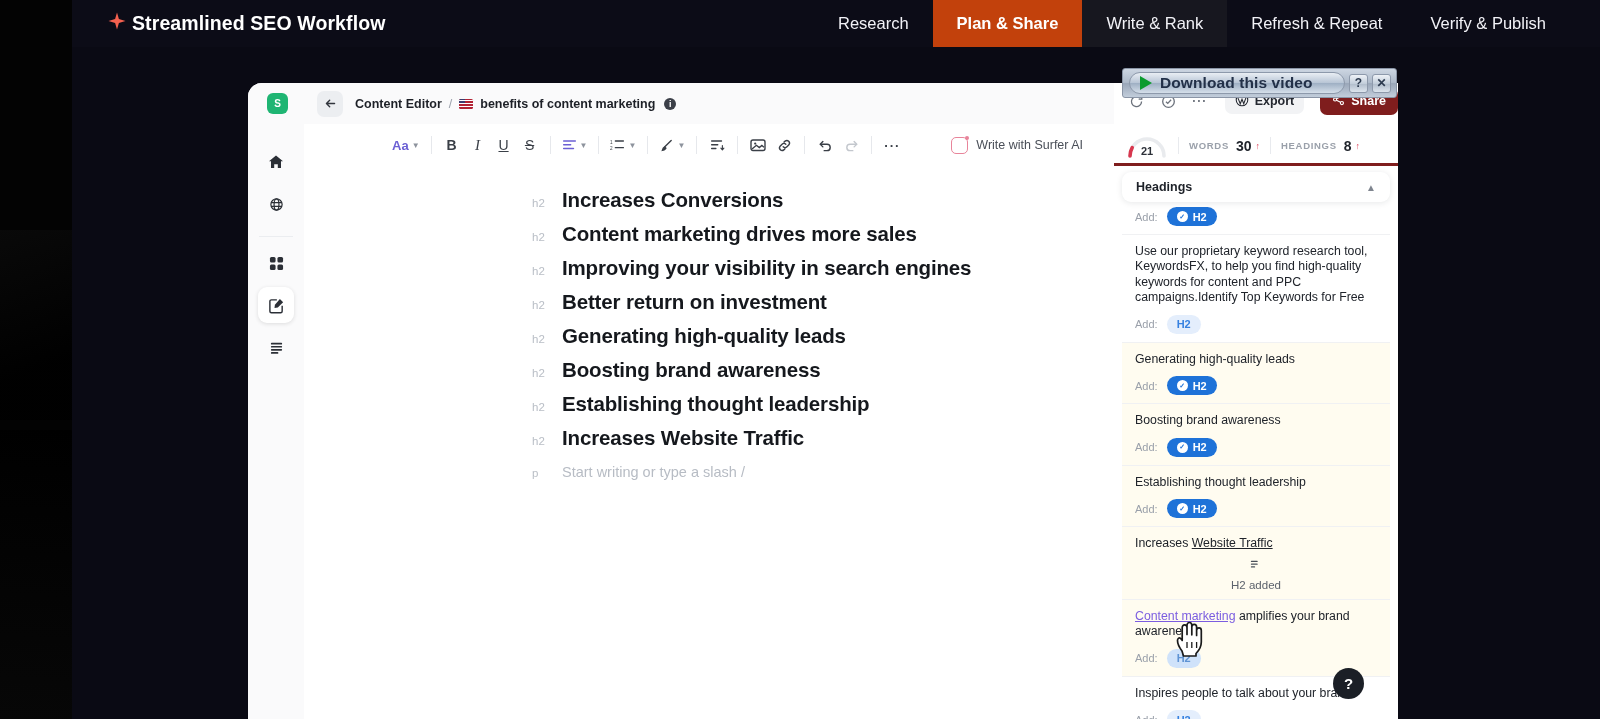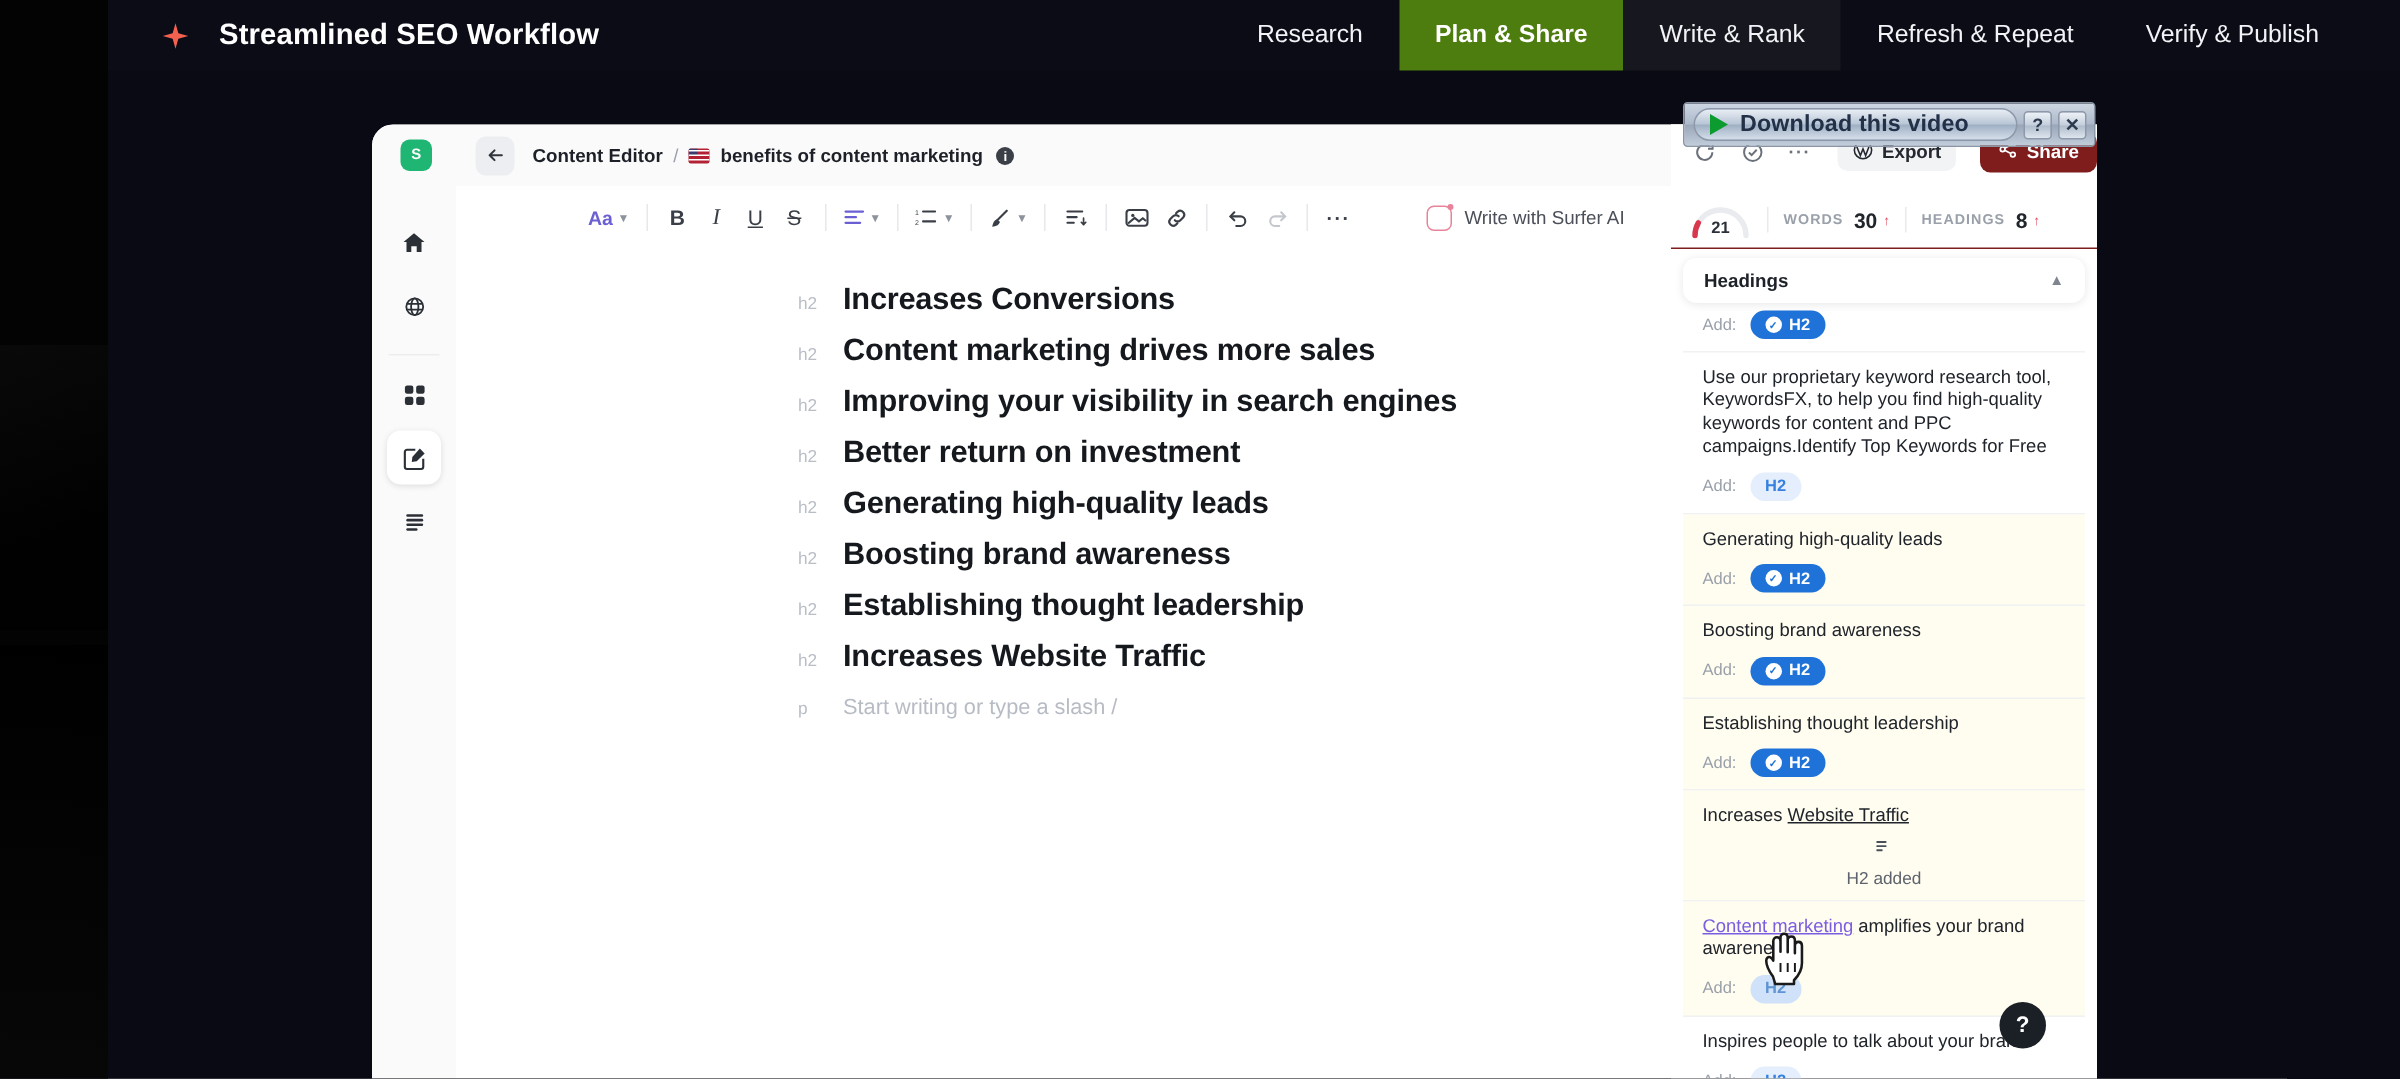--- a/index.html
+++ b/index.html
@@ -25,34 +25,34 @@
     position:absolute; left:0; top:430px; width:72px; height:290px;
     background:linear-gradient(185deg,#000 0%, #070707 100%);
   }
 
   
   .topnav {
     position:absolute; left:72px; top:0; width:1528px; height:47px;
     background:#0c0c17;
     display:flex; align-items:center;
   }
-  .brand { display:flex; align-items:center; gap:20px; margin-left:36px; }
+  .brand { display:flex; gap:6px; margin-left:36px; }
   .brand-spark { width:18px; height:18px; position:relative; }
   .brand-spark svg { display:block; }
   .brand-title {
     color:#ffffff; font-size:19.5px; font-weight:600; letter-spacing:.1px;
     white-space:nowrap;
   }
   .navtabs { display:flex; align-items:center; margin-left:auto; margin-right:30px; height:47px; }
   .navtab {
     color:#f2f2f7; font-size:16.5px; font-weight:500;
     padding:0 24px; height:47px; display:flex; align-items:center;
     white-space:nowrap; cursor:pointer;
   }
-  .navtab.active { background:#4d7c0f; color:#ffffff; font-weight:600; }
+  .navtab.active { background:#c2410c; color:#ffffff; font-weight:600; }
   .navtab.shadowed { background:#17171f; }
 
   
   .appwin {
     position:absolute; left:248px; top:83px; width:1150px; height:636px;
     background:#ffffff;
     border-top-left-radius:14px; border-top-right-radius:14px;
     overflow:hidden;
     box-shadow:0 0 0 1px rgba(0,0,0,.04);
   }
@@ -169,21 +169,21 @@
     cursor:pointer; margin-left:4px;
   }
   .pa-share {
     display:flex; align-items:center; gap:6px; font-size:12.5px; color:#ffffff;
     font-weight:600; background:#7f1d1d; border-radius:7px; height:27px; padding:0 12px;
     cursor:pointer; margin-left:6px;
   }
 
   .stats {
     position:absolute; left:1114px; top:128px; width:284px; height:38px;
-    display:flex; align-items:center; border-bottom:1px solid #7f1d1d;
+    display:flex; align-items:center; border-bottom:3px solid #7f1d1d;
   }
   .gauge { position:relative; width:42px; height:24px; margin-left:12px; }
   .gauge-num {
     position:absolute; left:0; top:0; width:42px; height:24px;
     display:flex; align-items:flex-end; justify-content:center;
     font-size:11px; font-weight:700; color:#2c3038; padding-bottom:1px;
   }
   .stat-div { width:1px; height:17px; background:#e8eaee; margin:0 10px; }
   .stat-label { font-size:9.5px; letter-spacing:.7px; color:#9aa0aa; font-weight:600; }
   .stat-val { font-size:14px; font-weight:700; color:#21252c; margin-left:7px; }

